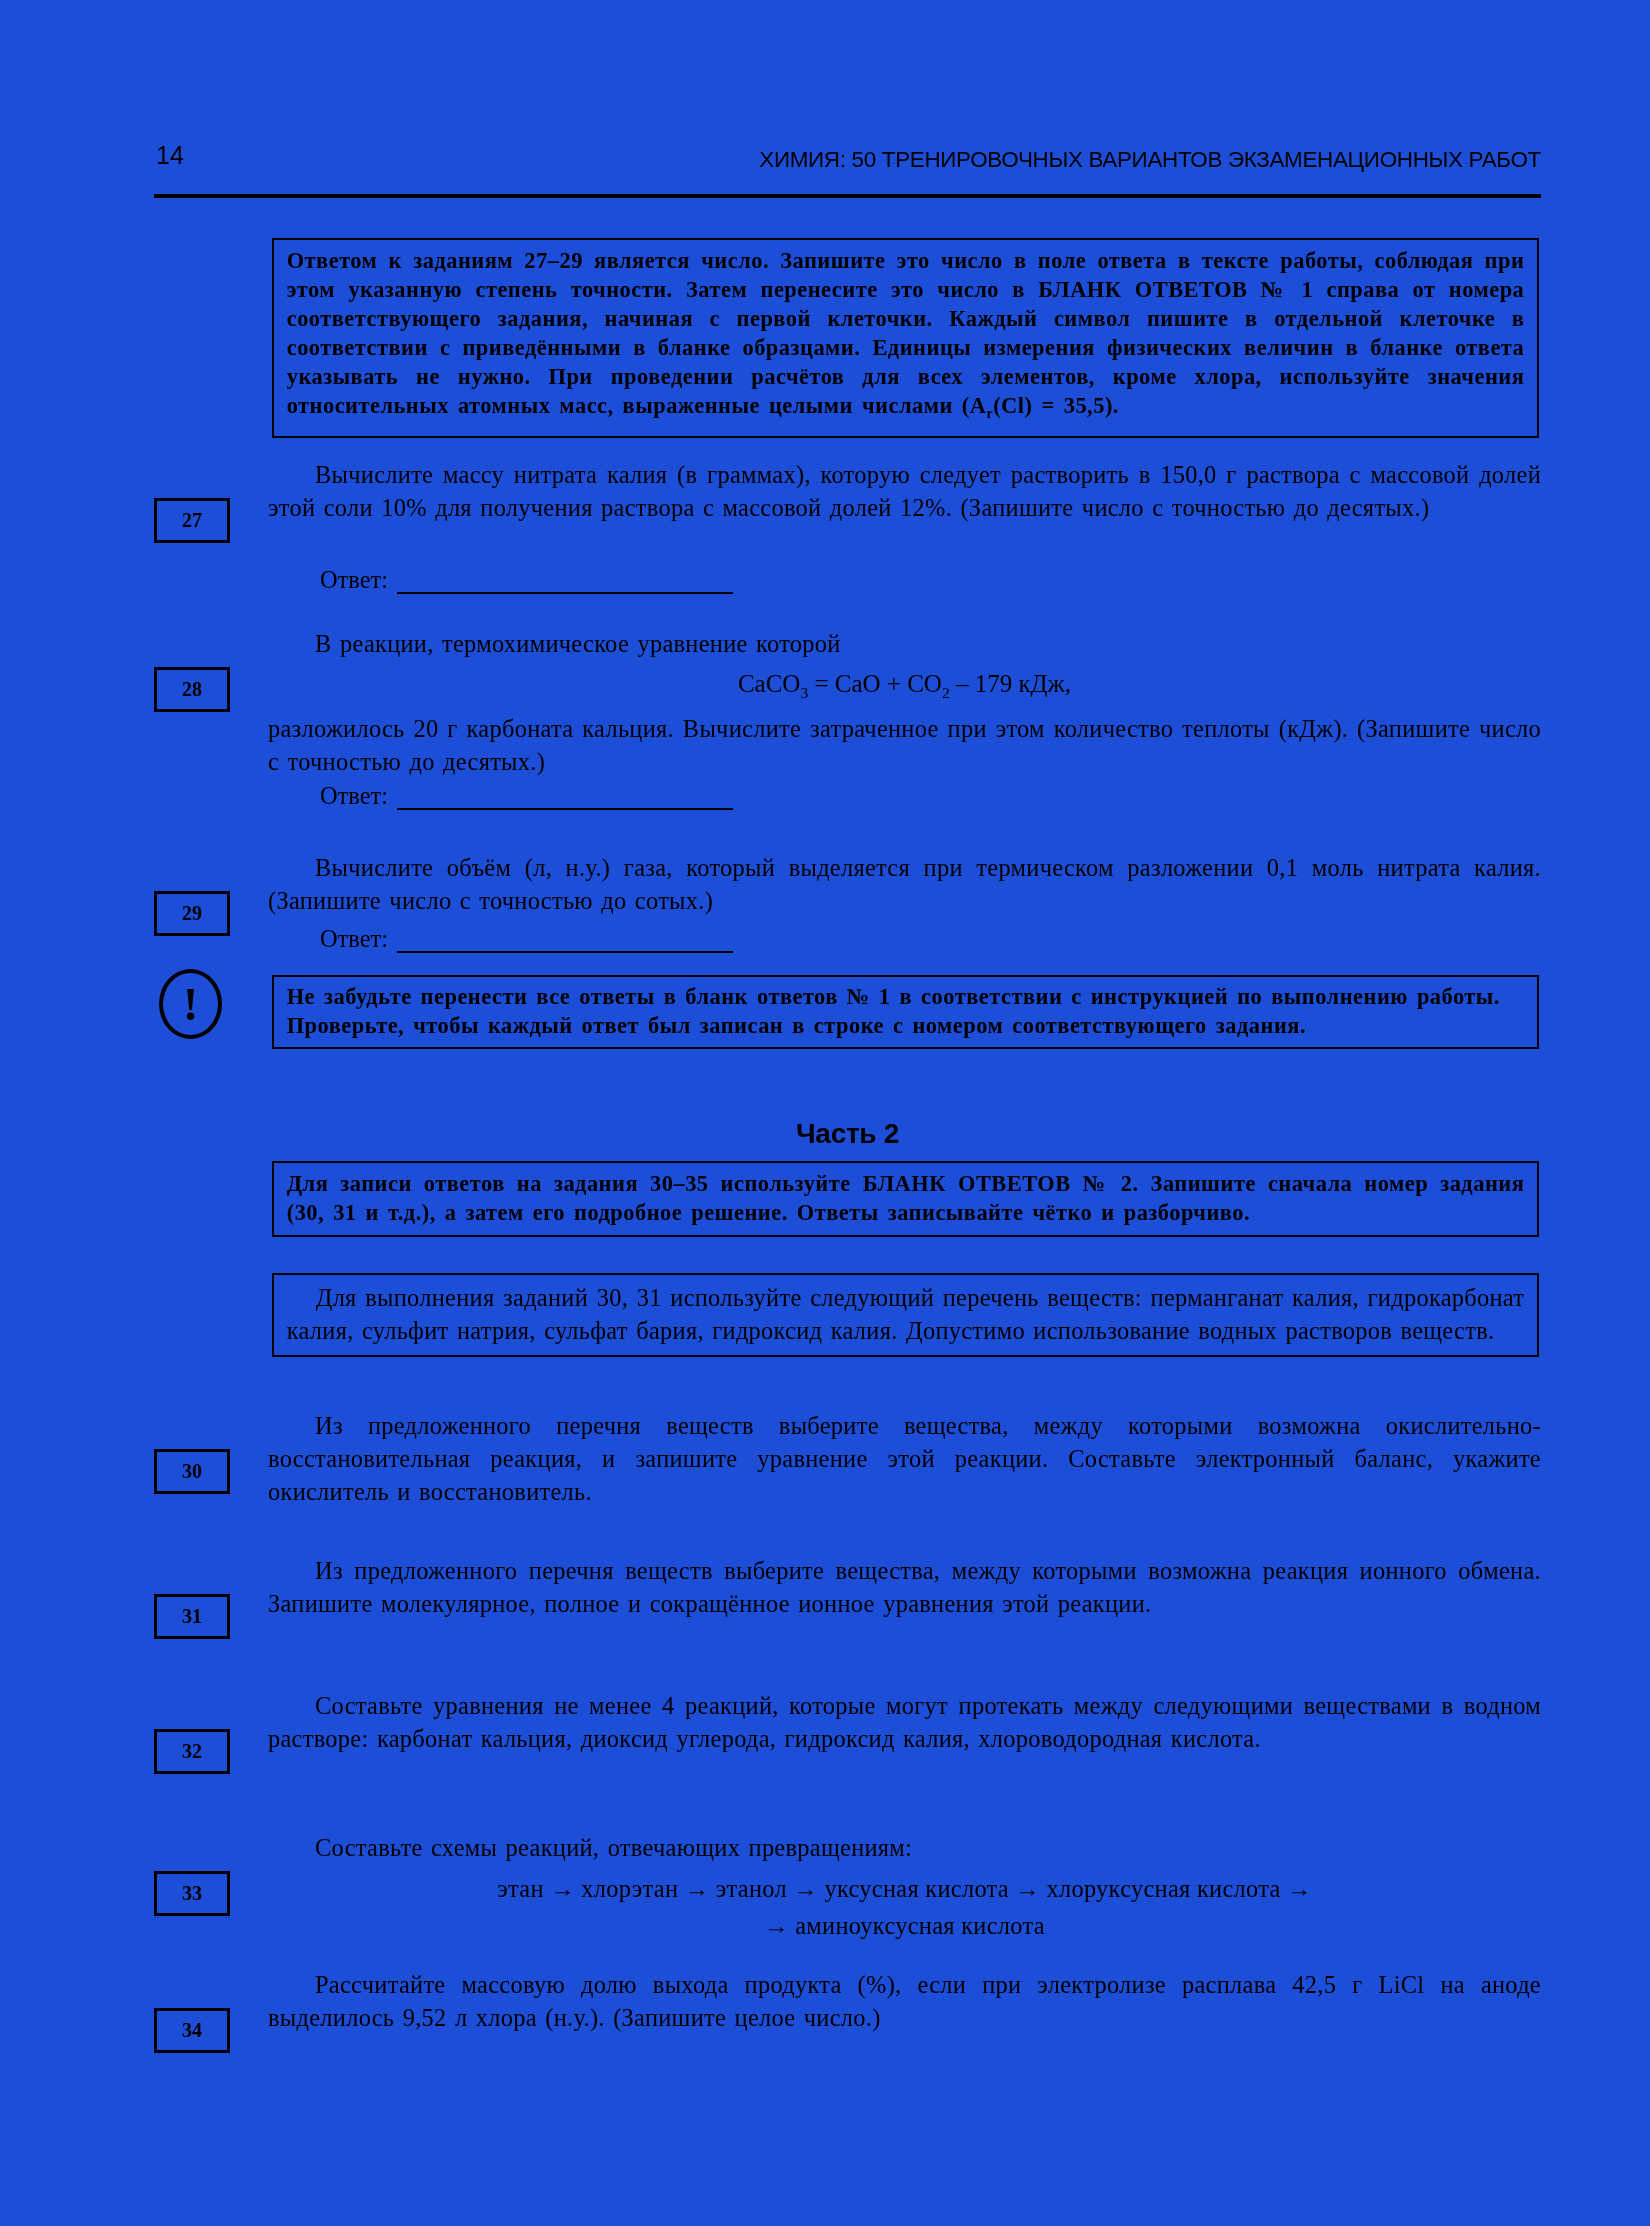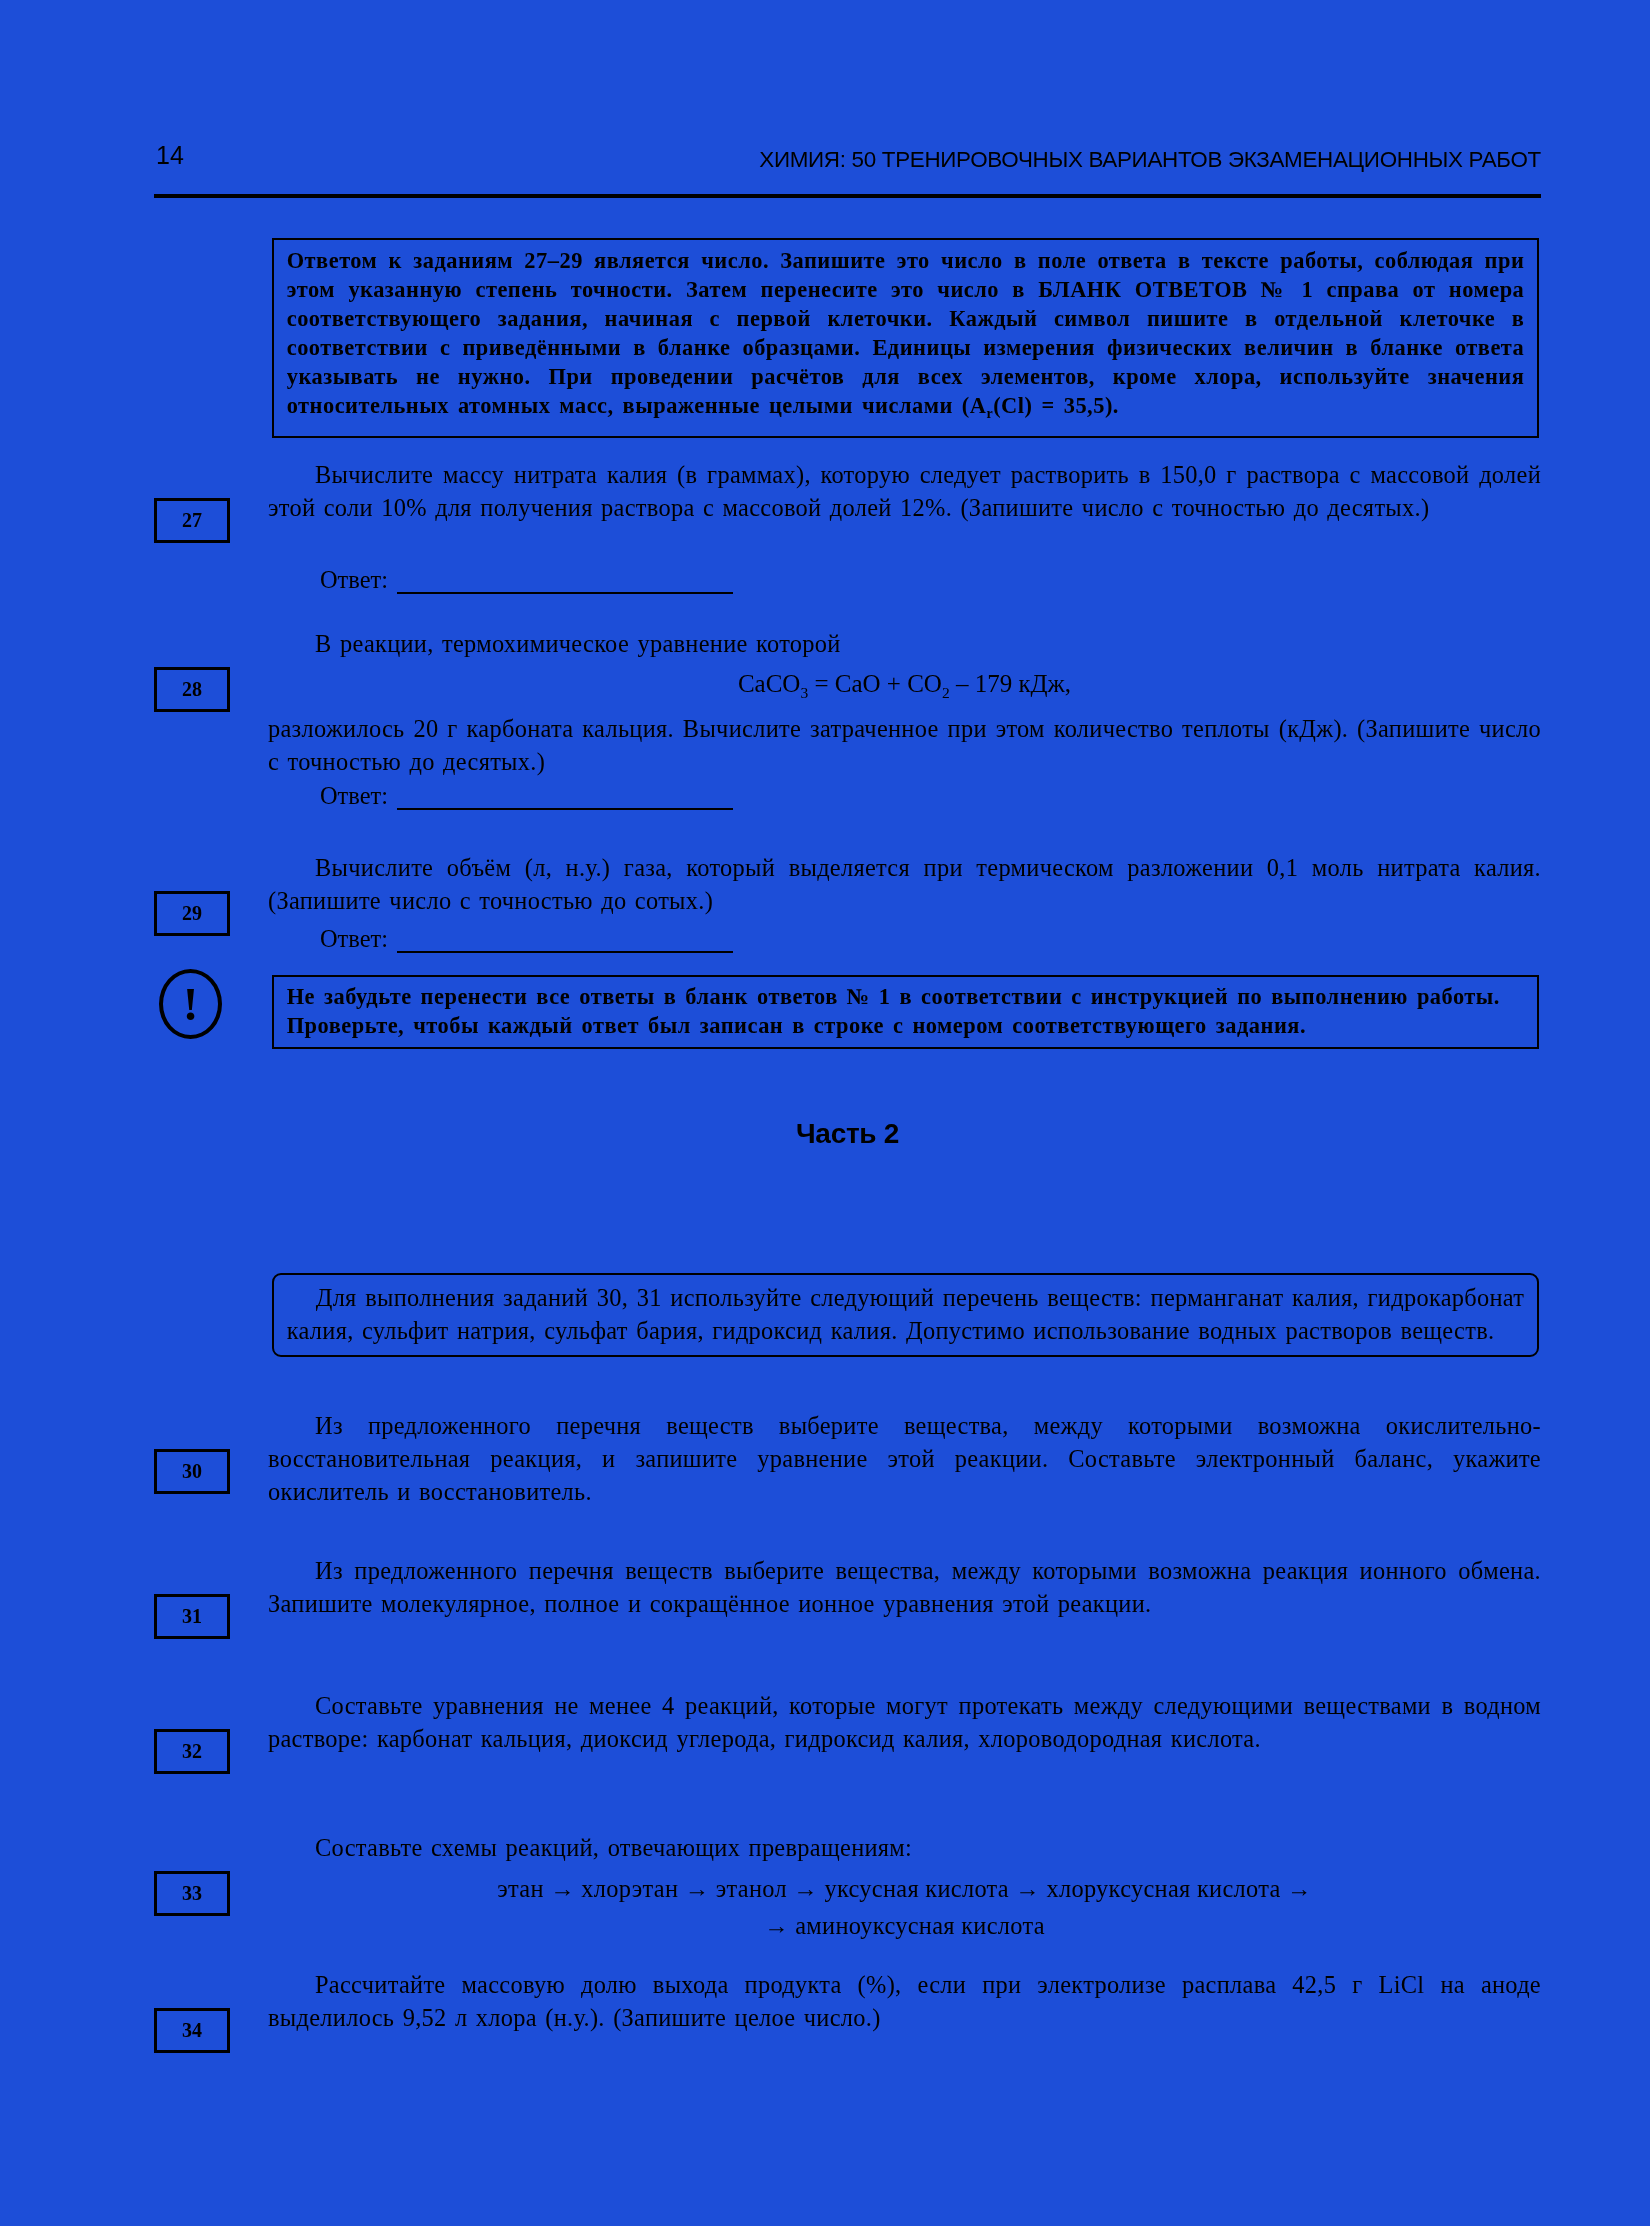--- a/index.html
+++ b/index.html
@@ -37,21 +37,21 @@
     font-size:22.4px;line-height:29px;
     text-align:justify;letter-spacing:0.5px;word-spacing:2.9px;
   }
   .roman-text{
     font-size:24.4px;line-height:33px;
     text-align:justify;letter-spacing:0.3px;word-spacing:2px;
   }
   .roman-text p{text-indent:29px;}
   #box1{top:238px;}
   #box2{top:1161px;}
-  #box3{top:1273px;border-radius:9px;}
+  #box3{top:1273px;}
   
   .note-icon{
     position:absolute;left:159px;top:969px;
     width:55px;height:62px;
     border:4.9px solid #000;border-radius:50%;
     display:flex;align-items:center;justify-content:center;
     font-size:47px;font-weight:bold;
   }
   .note-box{
     position:absolute;left:272px;top:975px;width:1267px;
@@ -164,20 +164,23 @@
   </div>
 
   <div class="note-icon">!</div>
   <div class="note-box italic-text">
     <p>Не забудьте перенести все ответы в бланк ответов № 1 в соответствии с инструкцией по выполнению работы.</p>
     <p>Проверьте, чтобы каждый ответ был записан в строке с номером соответствующего задания.</p>
   </div>
 
   <div class="part-heading">Часть 2</div>
 
+  <div class="ibox italic-text" id="box2">
+    <p>Для записи ответов на задания 30–35 используйте БЛАНК ОТВЕТОВ № 2. Запишите сначала номер задания (30, 31 и т.д.), а затем его подробное решение. Ответы записывайте чётко и разборчиво.</p>
+  </div>
 
   <div class="ibox roman-text" id="box3">
     <p>Для выполнения заданий 30, 31 используйте следующий перечень веществ: перманганат калия, гидрокарбонат калия, сульфит натрия, сульфат бария, гидроксид калия. Допустимо использование водных растворов веществ.</p>
   </div>
 
   <div class="task" id="task30">
     <div class="num-box">30</div>
     <div class="task-body">
       <p>Из предложенного перечня веществ выберите вещества, между которыми возможна окислительно-восстановительная реакция, и запишите уравнение этой реакции. Составьте электронный баланс, укажите окислитель и восстановитель.</p>
     </div>

